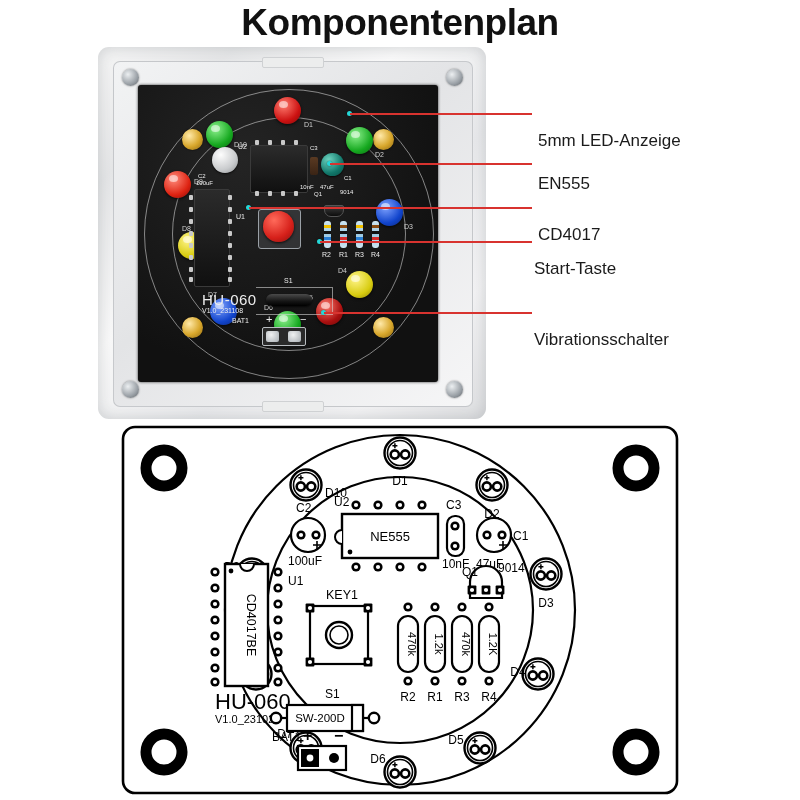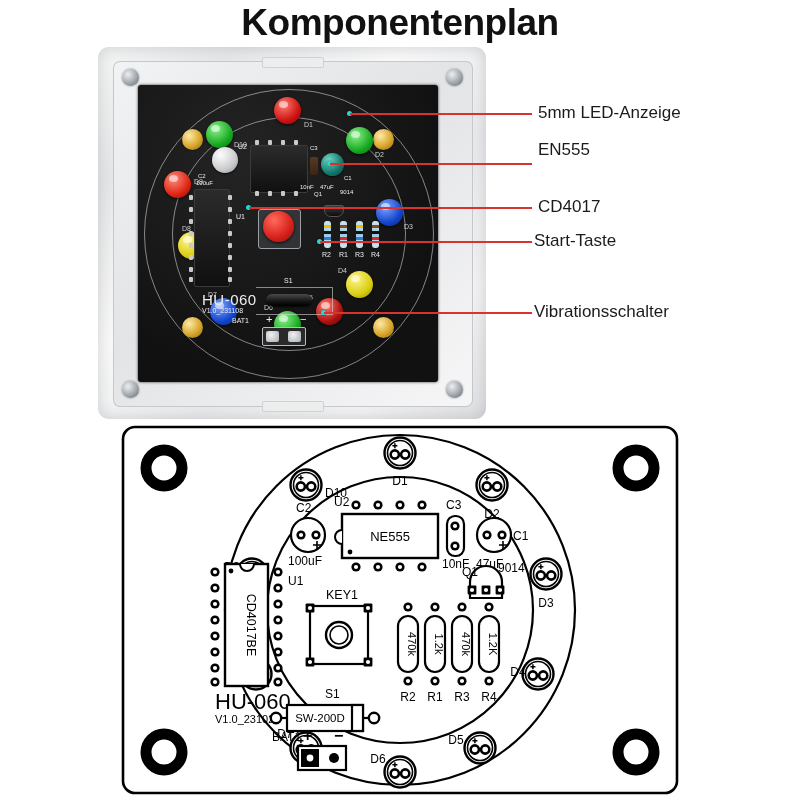--- a/index.html
+++ b/index.html
@@ -61,21 +61,21 @@
   .batt{position:absolute;width:42px;height:17px;border:1px solid #b9bdc1;
        background:#2a2a2a;border-radius:2px;}
   .batpad{position:absolute;top:3px;width:13px;height:11px;border-radius:2px;
        background:radial-gradient(circle at 40% 35%,#f0f1f2,#a7adb2);}
 
   
   .cl-line{position:absolute;height:2px;background:#d8332f;}
   .cl-dot{position:absolute;width:5px;height:5px;border-radius:50%;
           background:#25d7d7;box-shadow:0 0 2px rgba(0,0,0,.5);}
   .cl-text{position:absolute;font-size:17px;color:#1b1b1b;white-space:nowrap;
-           font-family:"Liberation Sans","DejaVu Sans",sans-serif;}
+           font-family:"Liberation Sans","DejaVu Sans",sans-serif;margin-top:28px;}
 
   
   #schematic{position:absolute;left:120px;top:424px;width:560px;height:372px;}
   #schematic svg{display:block;}
 </style>
 </head>
 <body>
 
 <div id="title">Komponentenplan</div>
 
@@ -226,21 +226,21 @@
 </div>
 
 <div>
 
   <div class="cl-dot" style="left:347px;top:111px;"></div>
   <div class="cl-line" style="left:350px;top:113px;width:182px;"></div>
   <div class="cl-text" style="left:538px;top:103px;">5mm LED-Anzeige</div>
 
   <div class="cl-dot" style="left:327px;top:161px;"></div>
   <div class="cl-line" style="left:330px;top:163px;width:202px;"></div>
-  <div class="cl-text" style="left:538px;top:140px;">EN555</div>
+  <div class="cl-text" style="left:538px;top:146px;">EN555</div>
 
   <div class="cl-dot" style="left:246px;top:205px;"></div>
   <div class="cl-line" style="left:249px;top:207px;width:283px;"></div>
   <div class="cl-text" style="left:538px;top:197px;">CD4017</div>
 
   <div class="cl-dot" style="left:317px;top:239px;"></div>
   <div class="cl-line" style="left:320px;top:241px;width:212px;"></div>
   <div class="cl-text" style="left:534px;top:231px;">Start-Taste</div>
 
   <div class="cl-dot" style="left:321px;top:310px;"></div>

